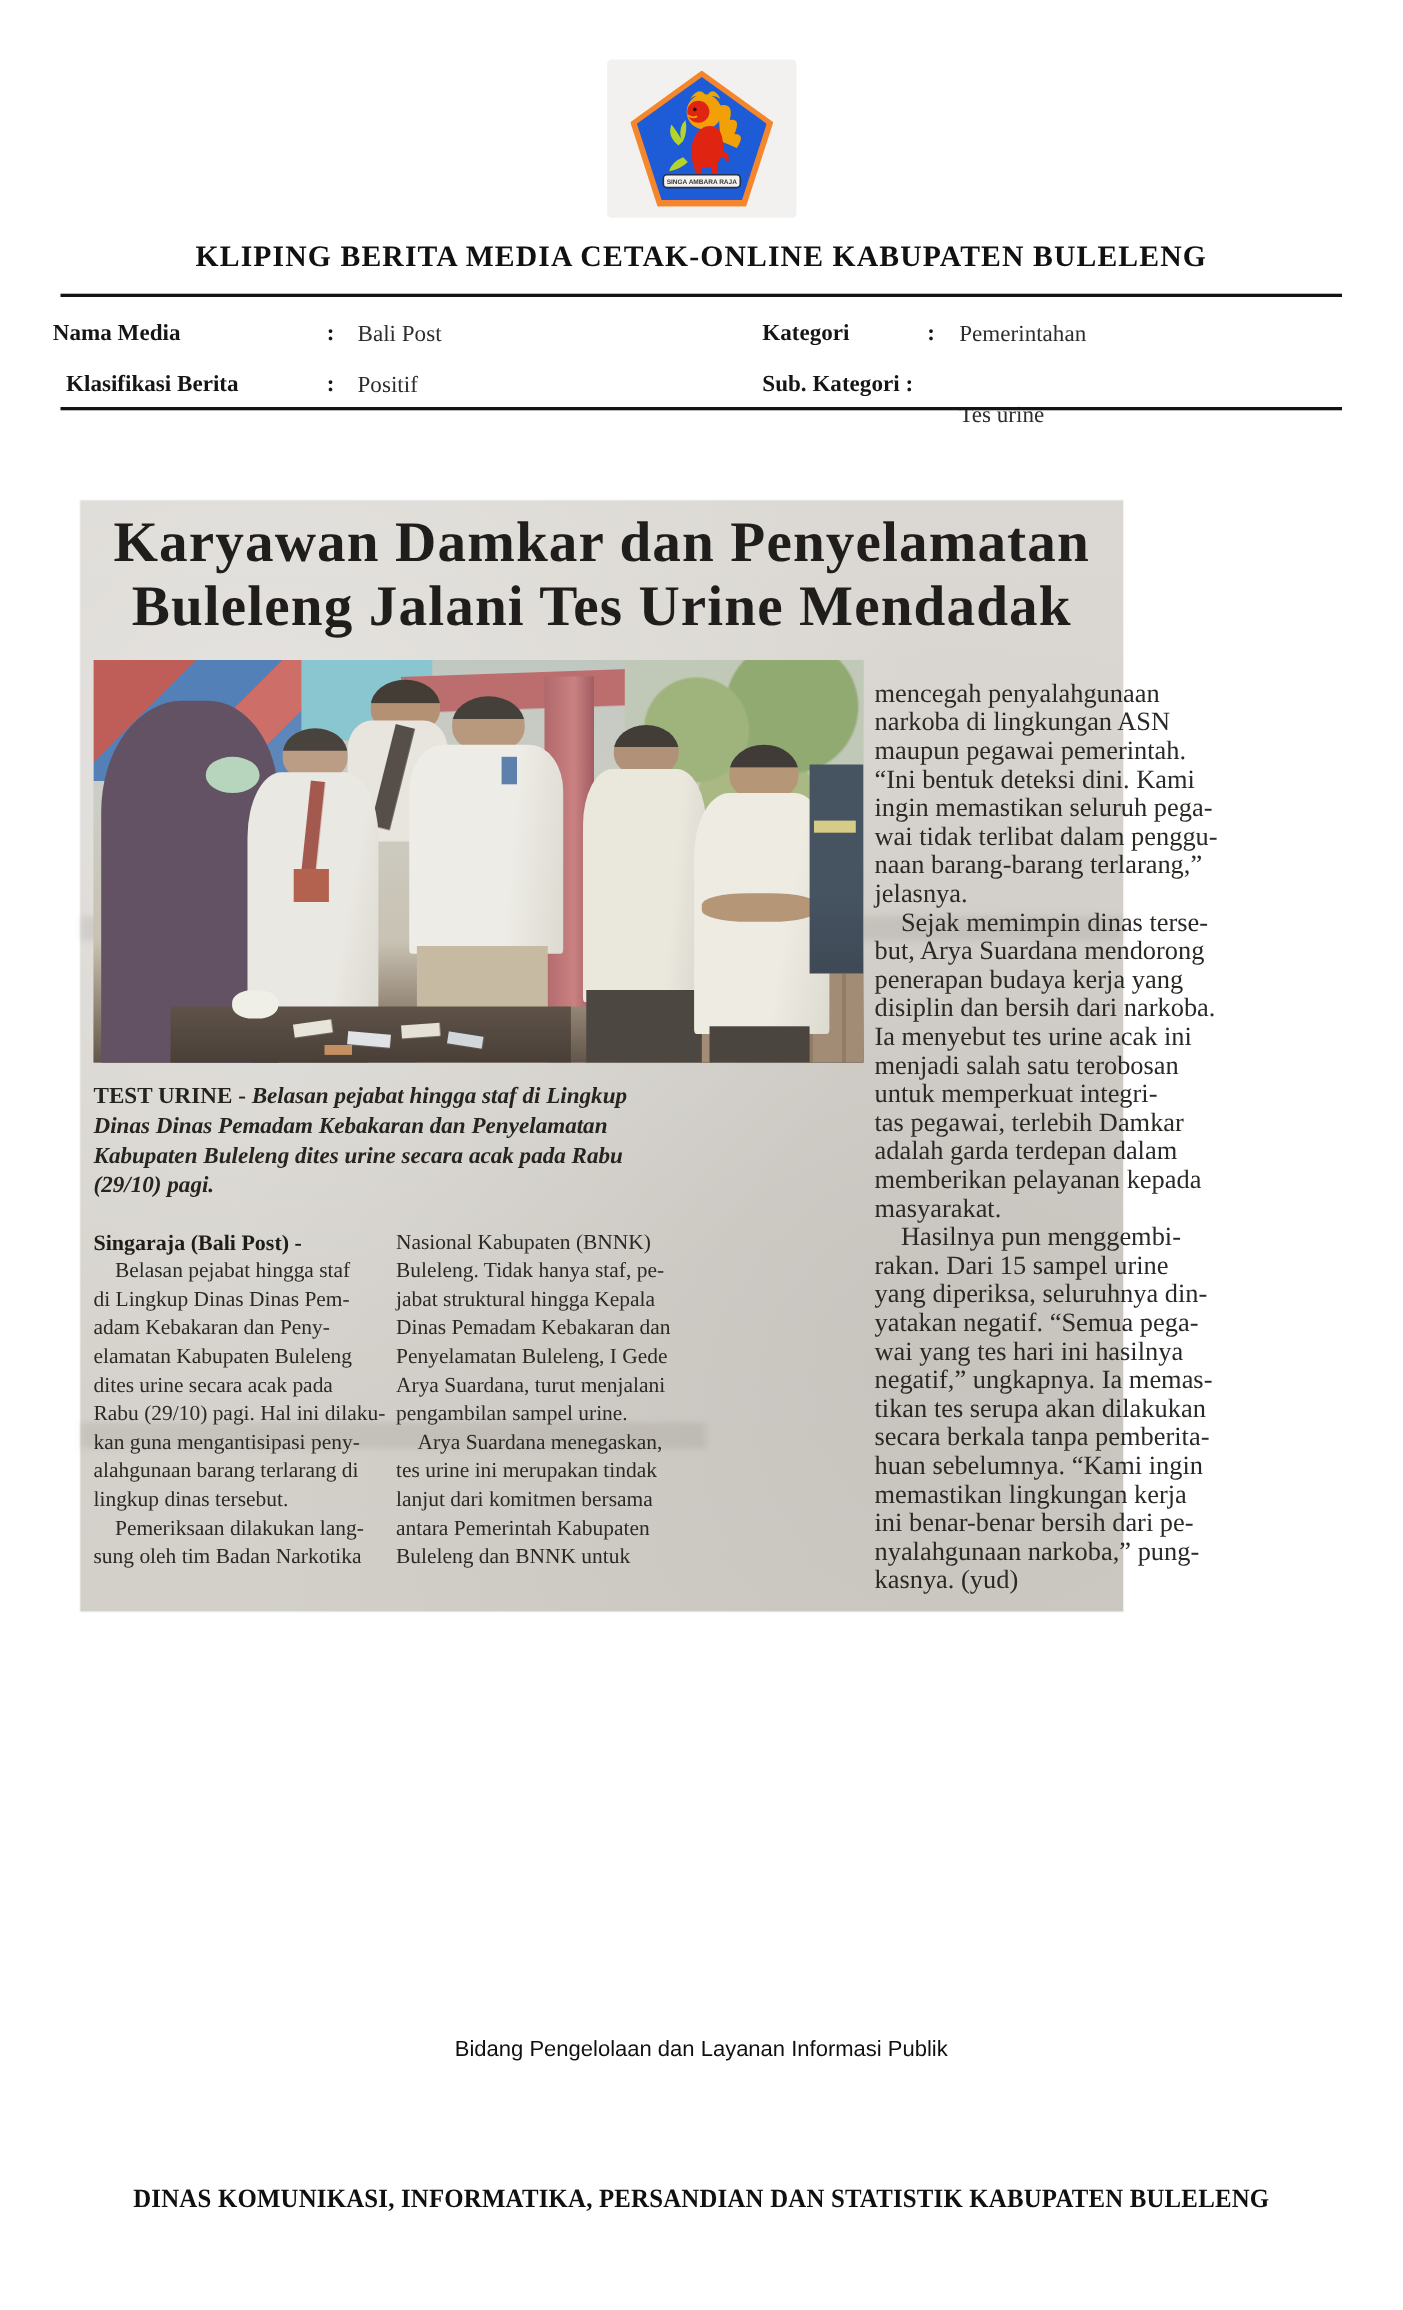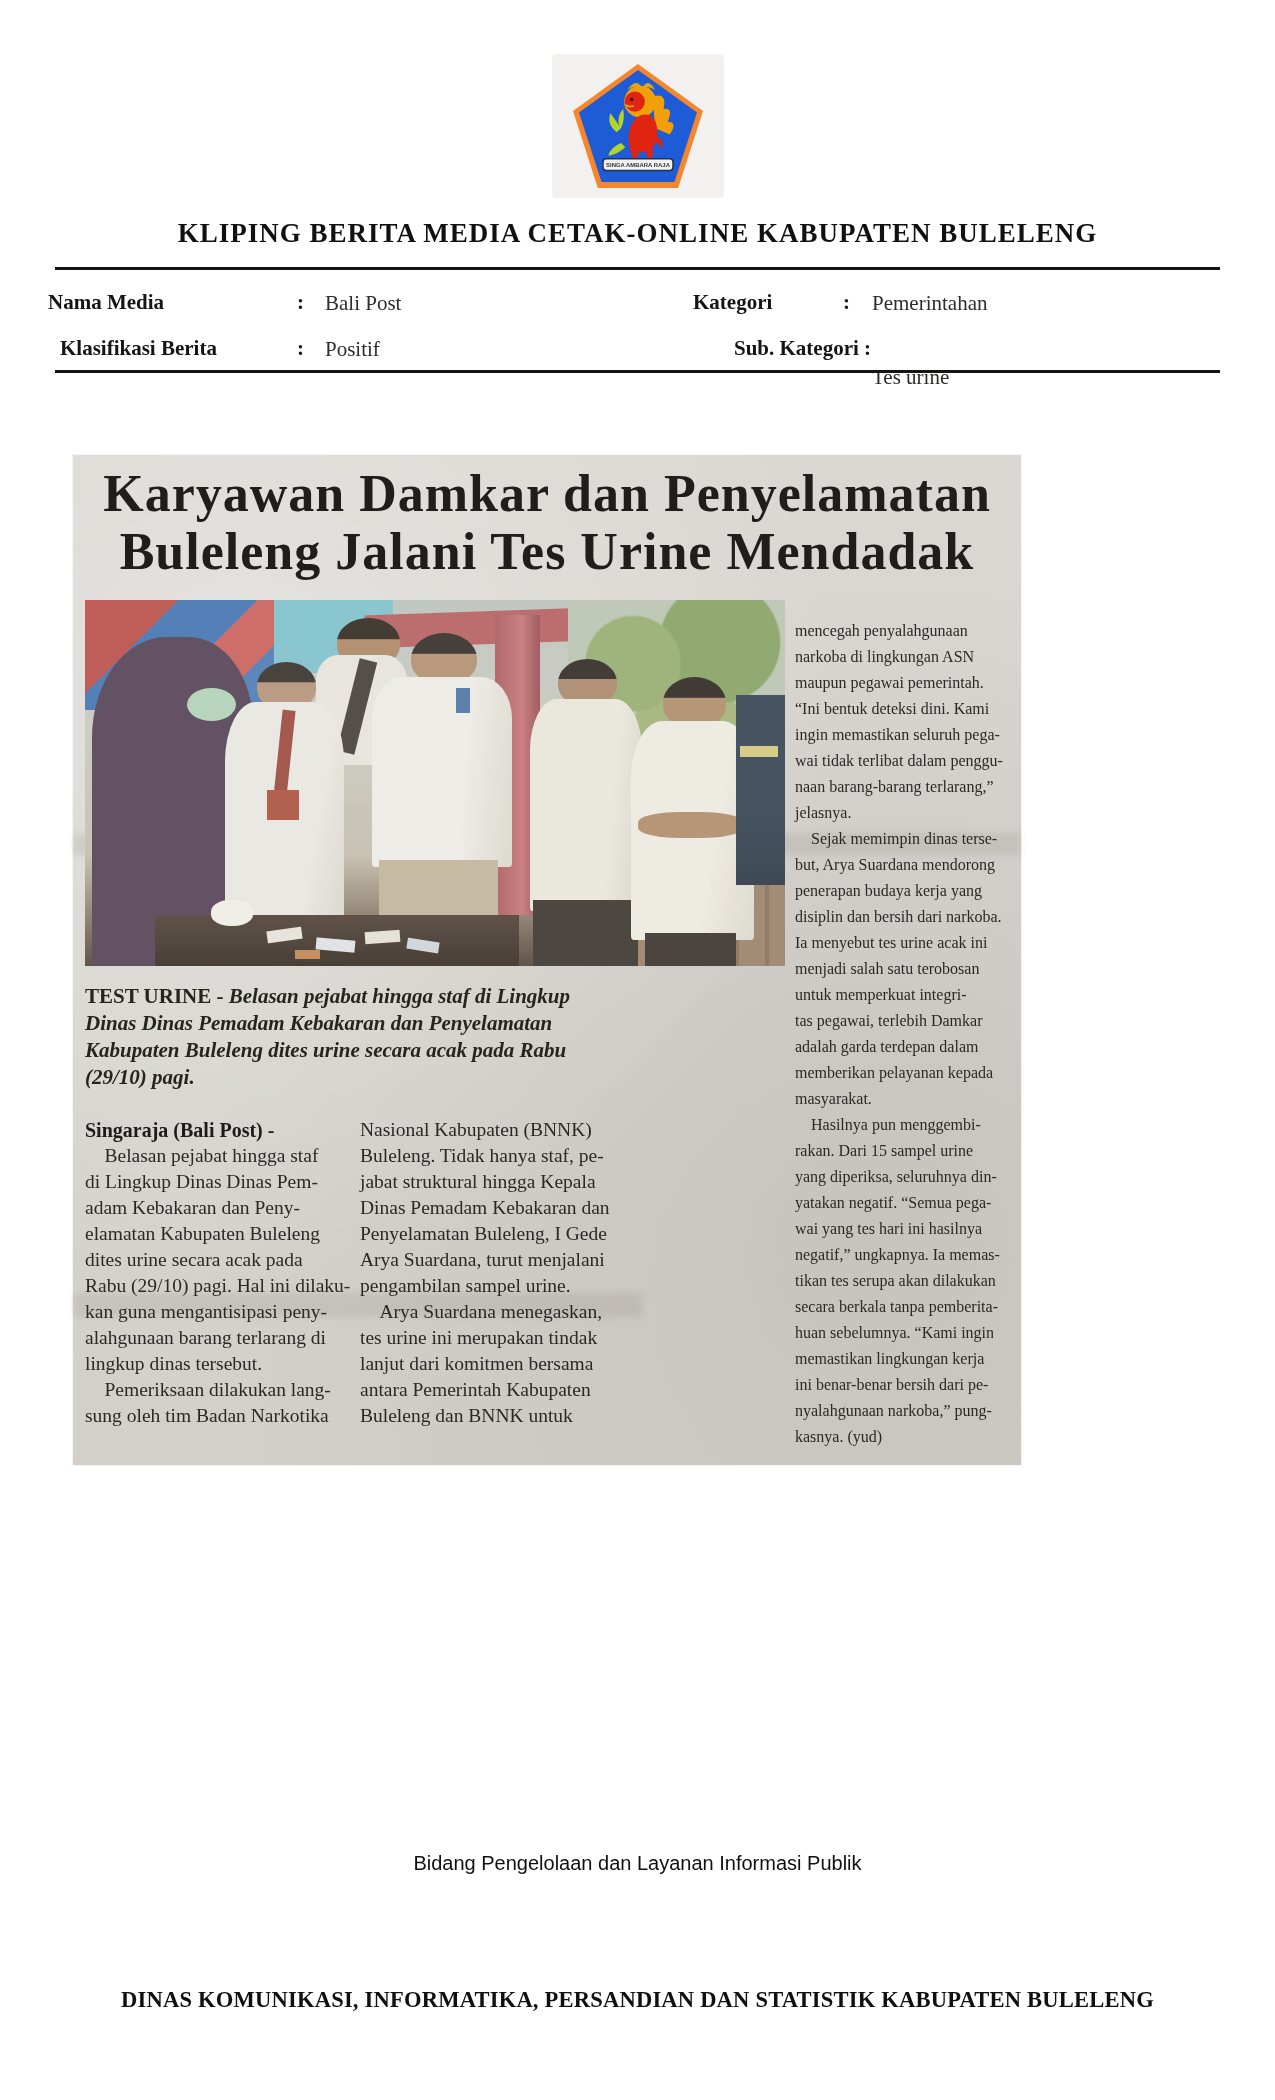--- a/index.html
+++ b/index.html
@@ -94,21 +94,21 @@
   <span class="meta-value" style="left:325px;top:291px;">Bali Post</span>
 
   <span class="meta-label" style="left:693px;top:290px;">Kategori</span>
   <span class="meta-colon" style="left:843px;top:290px;">:</span>
   <span class="meta-value" style="left:872px;top:291px;">Pemerintahan</span>
 
   <span class="meta-label" style="left:60px;top:336px;">Klasifikasi Berita</span>
   <span class="meta-colon" style="left:297px;top:336px;">:</span>
   <span class="meta-value" style="left:325px;top:337px;">Positif</span>
 
-  <span class="meta-label" style="left:734px;top:336px;">Sub. Kategori :</span>
+  <span class="meta-label" style="left:693px;top:336px;">Sub. Kategori :</span>
   <span class="meta-value" style="left:872px;top:337px;margin-top:28px;">Tes urine</span>
 
   <div class="rule" style="top:370px;"></div>
 
   <div class="clip">
 
     <div class="fold" style="left:0;top:378px;width:100%;height:22px;"></div>
     <div class="fold" style="left:0;top:838px;width:60%;height:24px;"></div>
 
     <div class="headline">
@@ -175,21 +175,21 @@
 
     <div class="col" style="left:12px;top:662px;width:276px;">
       <div class="dateline">Singaraja (Bali Post) -</div>
       <div class="lines"> Belasan pejabat hingga staf<br>di Lingkup Dinas Dinas Pem-<br>adam Kebakaran dan Peny-<br>elamatan Kabupaten Buleleng<br>dites urine secara acak pada<br>Rabu (29/10) pagi. Hal ini dilaku-<br>kan guna mengantisipasi peny-<br>alahgunaan barang terlarang di<br>lingkup dinas tersebut.<br> Pemeriksaan dilakukan lang-<br>sung oleh tim Badan Narkotika</div>
     </div>
 
     <div class="col" style="left:287px;top:662px;width:276px;">
       <div class="lines">Nasional Kabupaten (BNNK)<br>Buleleng. Tidak hanya staf, pe-<br>jabat struktural hingga Kepala<br>Dinas Pemadam Kebakaran dan<br>Penyelamatan Buleleng, I Gede<br>Arya Suardana, turut menjalani<br>pengambilan sampel urine.<br> Arya Suardana menegaskan,<br>tes urine ini merupakan tindak<br>lanjut dari komitmen bersama<br>antara Pemerintah Kabupaten<br>Buleleng dan BNNK untuk</div>
     </div>
 
-    <div class="col" style="left:722px;top:163px;width:320px;font-size:16px;">
+    <div class="col" style="left:722px;top:163px;width:320px;font-size:24px;">
       <div class="lines">mencegah penyalahgunaan<br>narkoba di lingkungan ASN<br>maupun pegawai pemerintah.<br>“Ini bentuk deteksi dini. Kami<br>ingin memastikan seluruh pega-<br>wai tidak terlibat dalam penggu-<br>naan barang-barang terlarang,”<br>jelasnya.<br> Sejak memimpin dinas terse-<br>but, Arya Suardana mendorong<br>penerapan budaya kerja yang<br>disiplin dan bersih dari narkoba.<br>Ia menyebut tes urine acak ini<br>menjadi salah satu terobosan<br>untuk memperkuat integri-<br>tas pegawai, terlebih Damkar<br>adalah garda terdepan dalam<br>memberikan pelayanan kepada<br>masyarakat.<br> Hasilnya pun menggembi-<br>rakan. Dari 15 sampel urine<br>yang diperiksa, seluruhnya din-<br>yatakan negatif. “Semua pega-<br>wai yang tes hari ini hasilnya<br>negatif,” ungkapnya. Ia memas-<br>tikan tes serupa akan dilakukan<br>secara berkala tanpa pemberita-<br>huan sebelumnya. “Kami ingin<br>memastikan lingkungan kerja<br>ini benar-benar bersih dari pe-<br>nyalahgunaan narkoba,” pung-<br>kasnya. (yud)</div>
     </div>
   </div>
 
   <div class="footer1">Bidang Pengelolaan dan Layanan Informasi Publik</div>
   <div class="footer2">DINAS KOMUNIKASI, INFORMATIKA, PERSANDIAN DAN STATISTIK KABUPATEN BULELENG</div>
 
 </div>
 
 </body></html>

